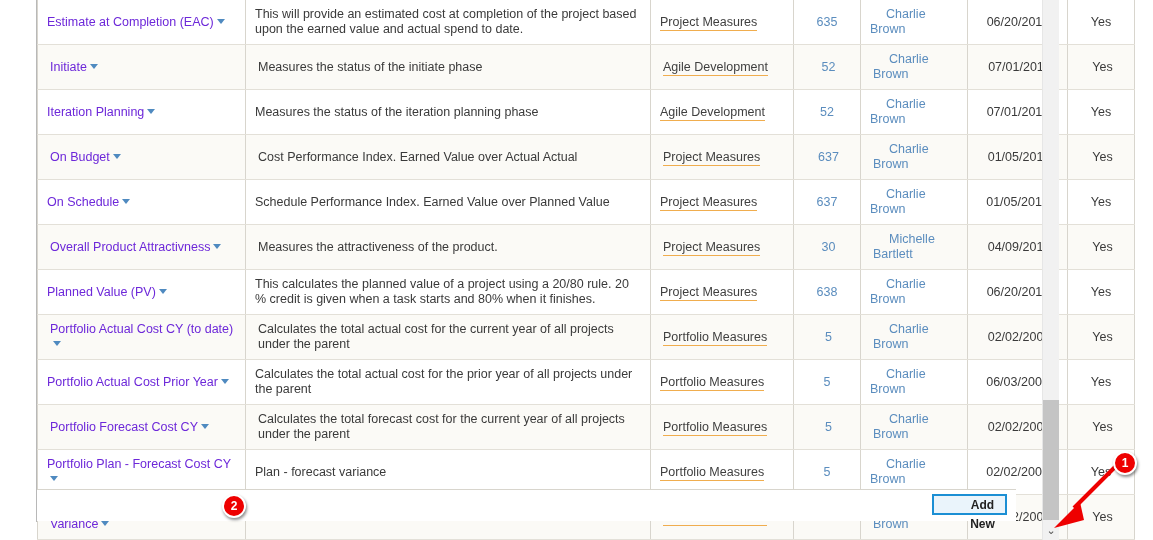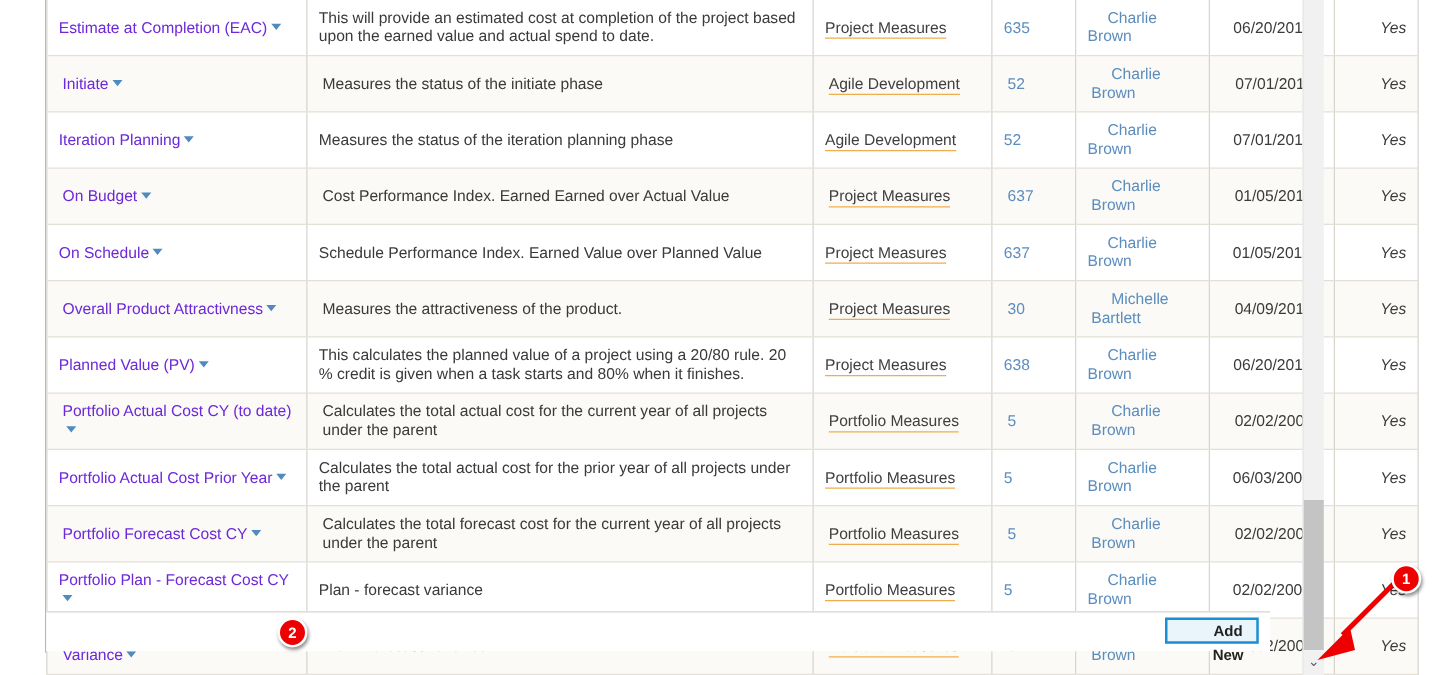--- a/index.html
+++ b/index.html
@@ -60,24 +60,24 @@
   }
   table.grid tr.alt td {
     background: #fbfaf6;
     padding-left: 12px;
   }
 
   
   .c-name  { width: 189px; }
   .c-desc  { width: 386px; }
   .c-type  { width: 124px; }
-  .c-id    { width: 48px;  text-align: left; }
+  .c-id    { width: 48px;  text-align: center; }
   .c-owner { width: 88px;  }
   .c-date  { width: 81px;  text-align: center; white-space: nowrap;}
-  .c-act   { width: 48px;  text-align: right; font-style: italic; }
+  .c-act   { width: 48px;  text-align: center; }
 
   
   a.lnk {
     color: #5b8dbe;
     text-decoration: none;
     cursor: pointer;
   }
   a.lnk-name { color: #6d28d9; }
   a.lnk-type {
     color: #3f3f3f;
@@ -239,21 +239,21 @@
           <td class="c-desc desc">Measures the status of the iteration planning phase</td>
           <td class="c-type"><a class="lnk-type">Agile Development</a></td>
           <td class="c-id"><a class="lnk lnk-id">52</a></td>
           <td class="c-owner"><a class="lnk lnk-owner">Charlie Brown</a></td>
           <td class="c-date">07/01/2011</td>
           <td class="c-act">Yes</td>
         </tr>
 
         <tr class="alt">
           <td class="c-name"><a class="lnk lnk-name">On Budget</a><span class="caret"></span></td>
-          <td class="c-desc desc">Cost Performance Index. Earned Earned over Actual Value</td>
+          <td class="c-desc desc">Cost Performance Index. Earned Value over Actual Actual</td>
           <td class="c-type"><a class="lnk-type">Project Measures</a></td>
           <td class="c-id"><a class="lnk lnk-id">637</a></td>
           <td class="c-owner"><a class="lnk lnk-owner">Charlie Brown</a></td>
           <td class="c-date">01/05/2012</td>
           <td class="c-act">Yes</td>
         </tr>
 
         <tr>
           <td class="c-name"><a class="lnk lnk-name">On Schedule</a><span class="caret"></span></td>
           <td class="c-desc desc">Schedule Performance Index. Earned Value over Planned Value</td>

